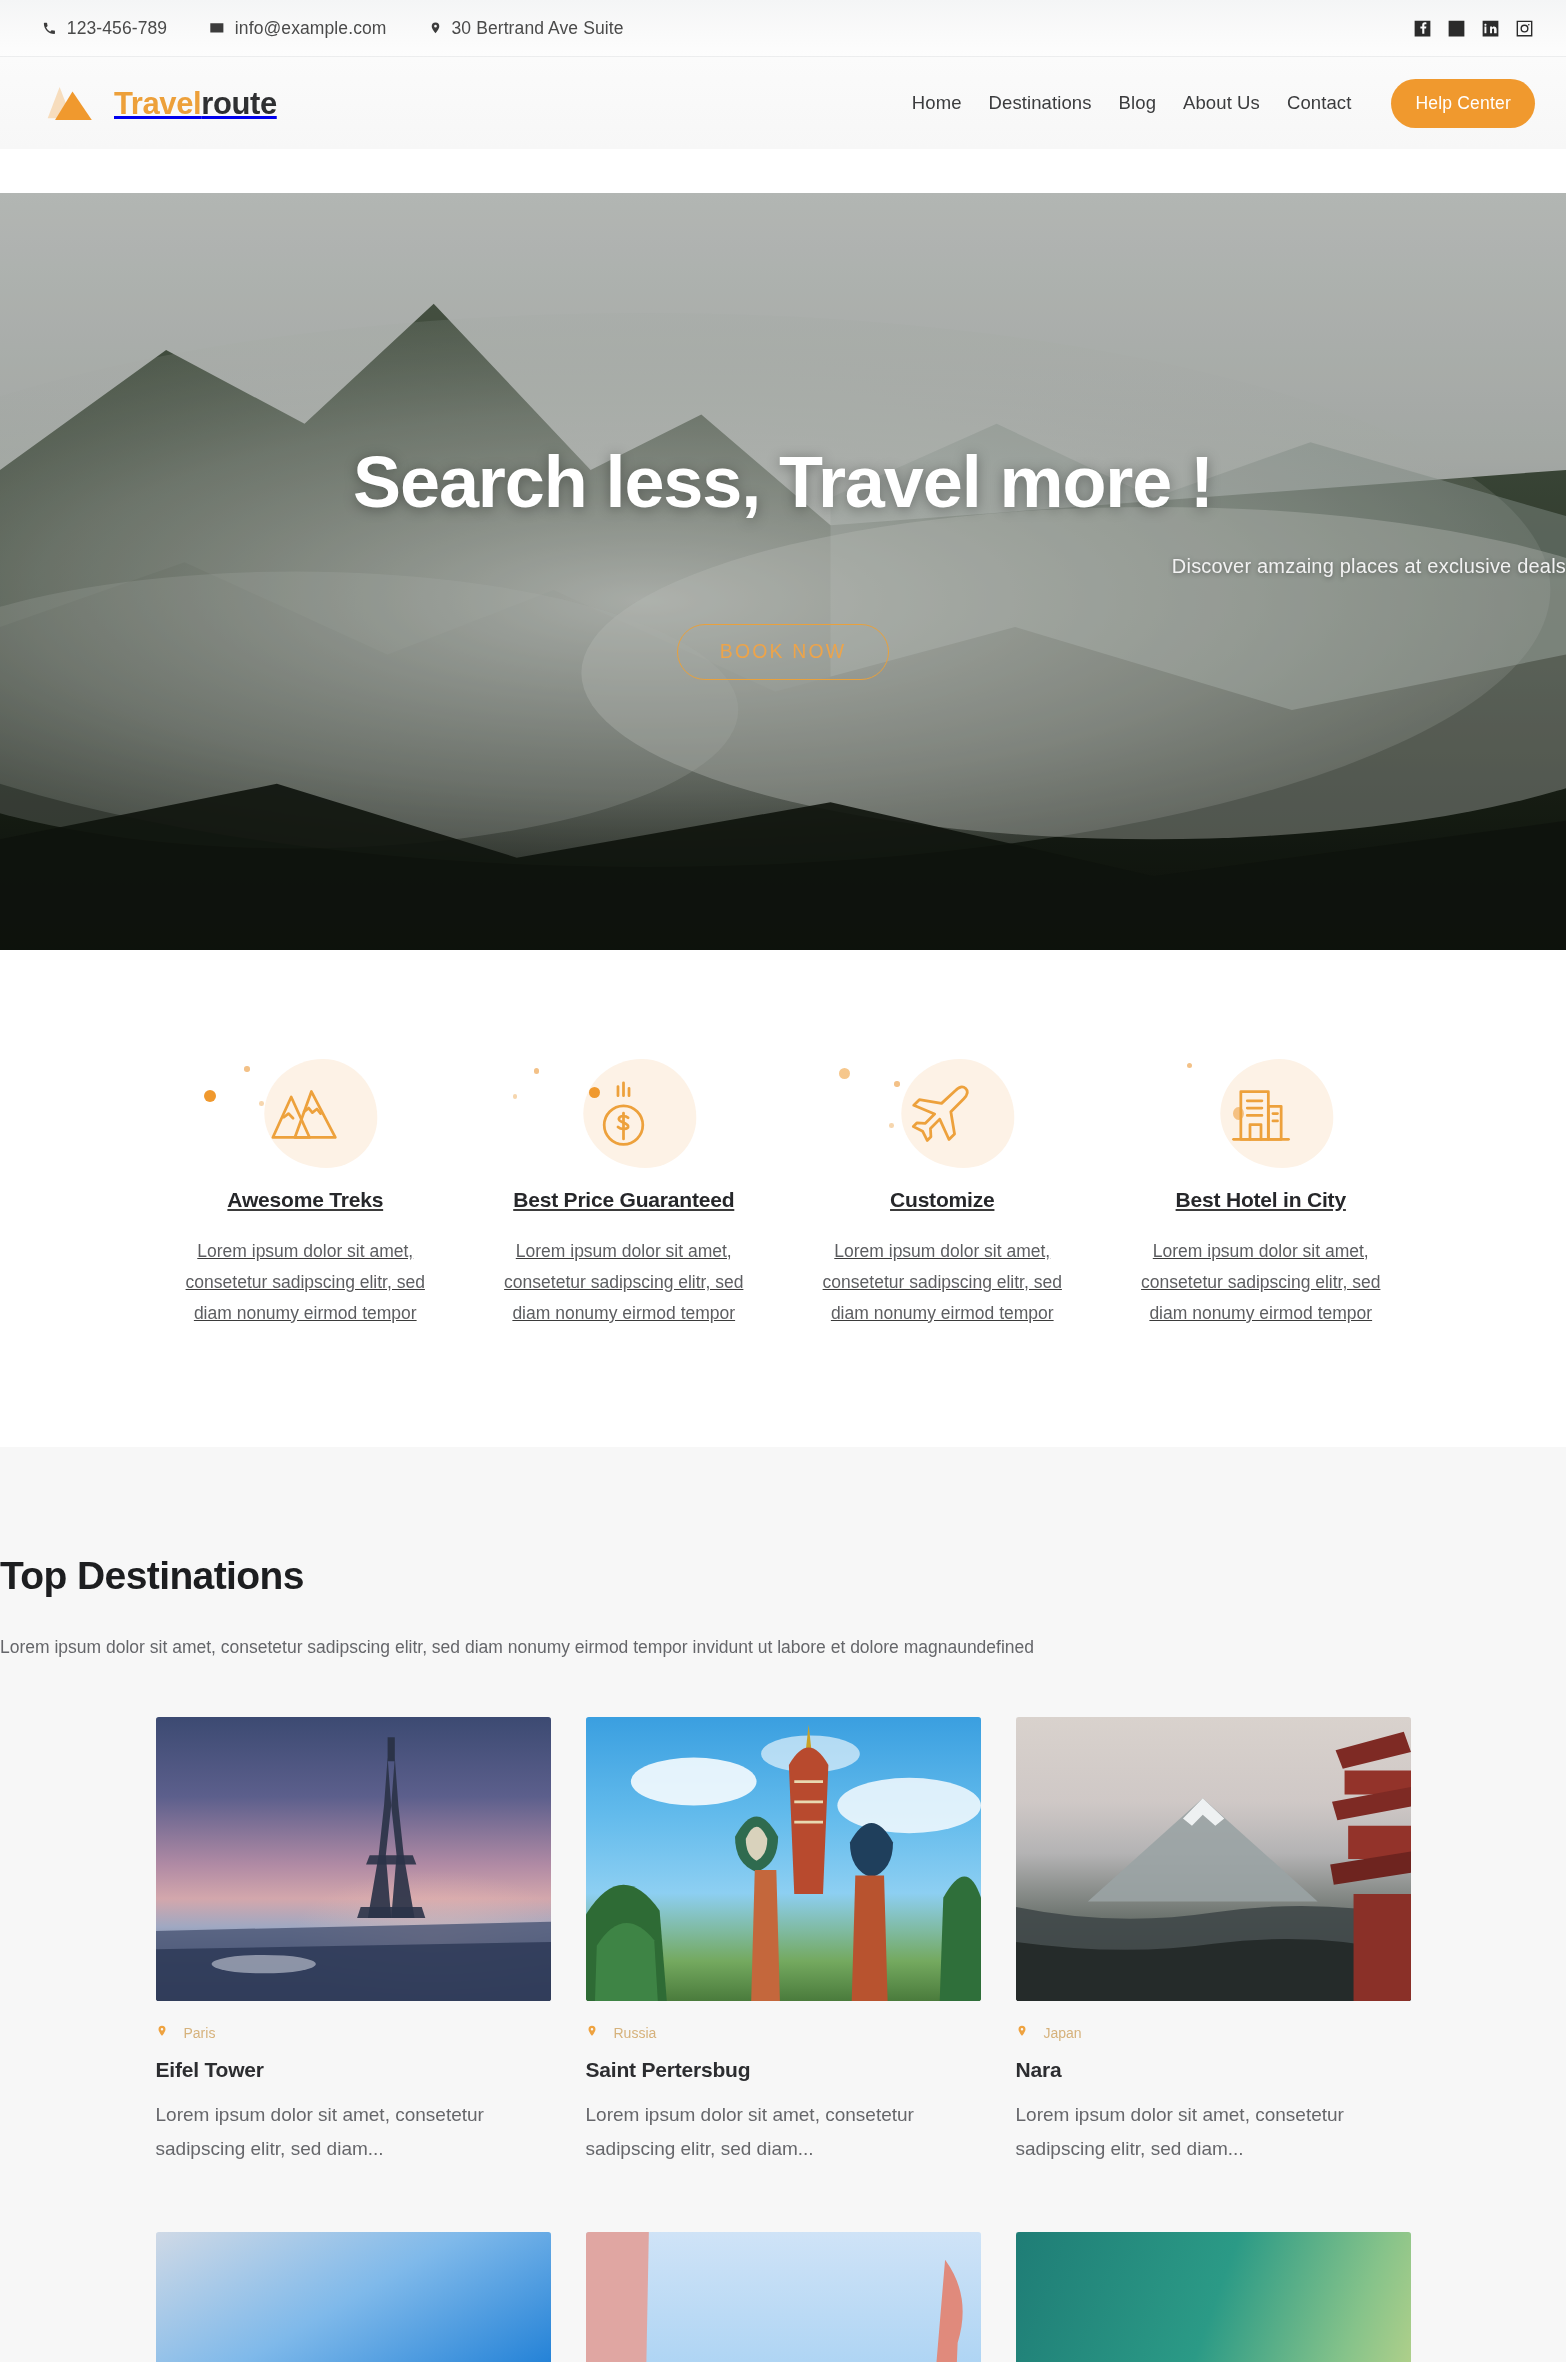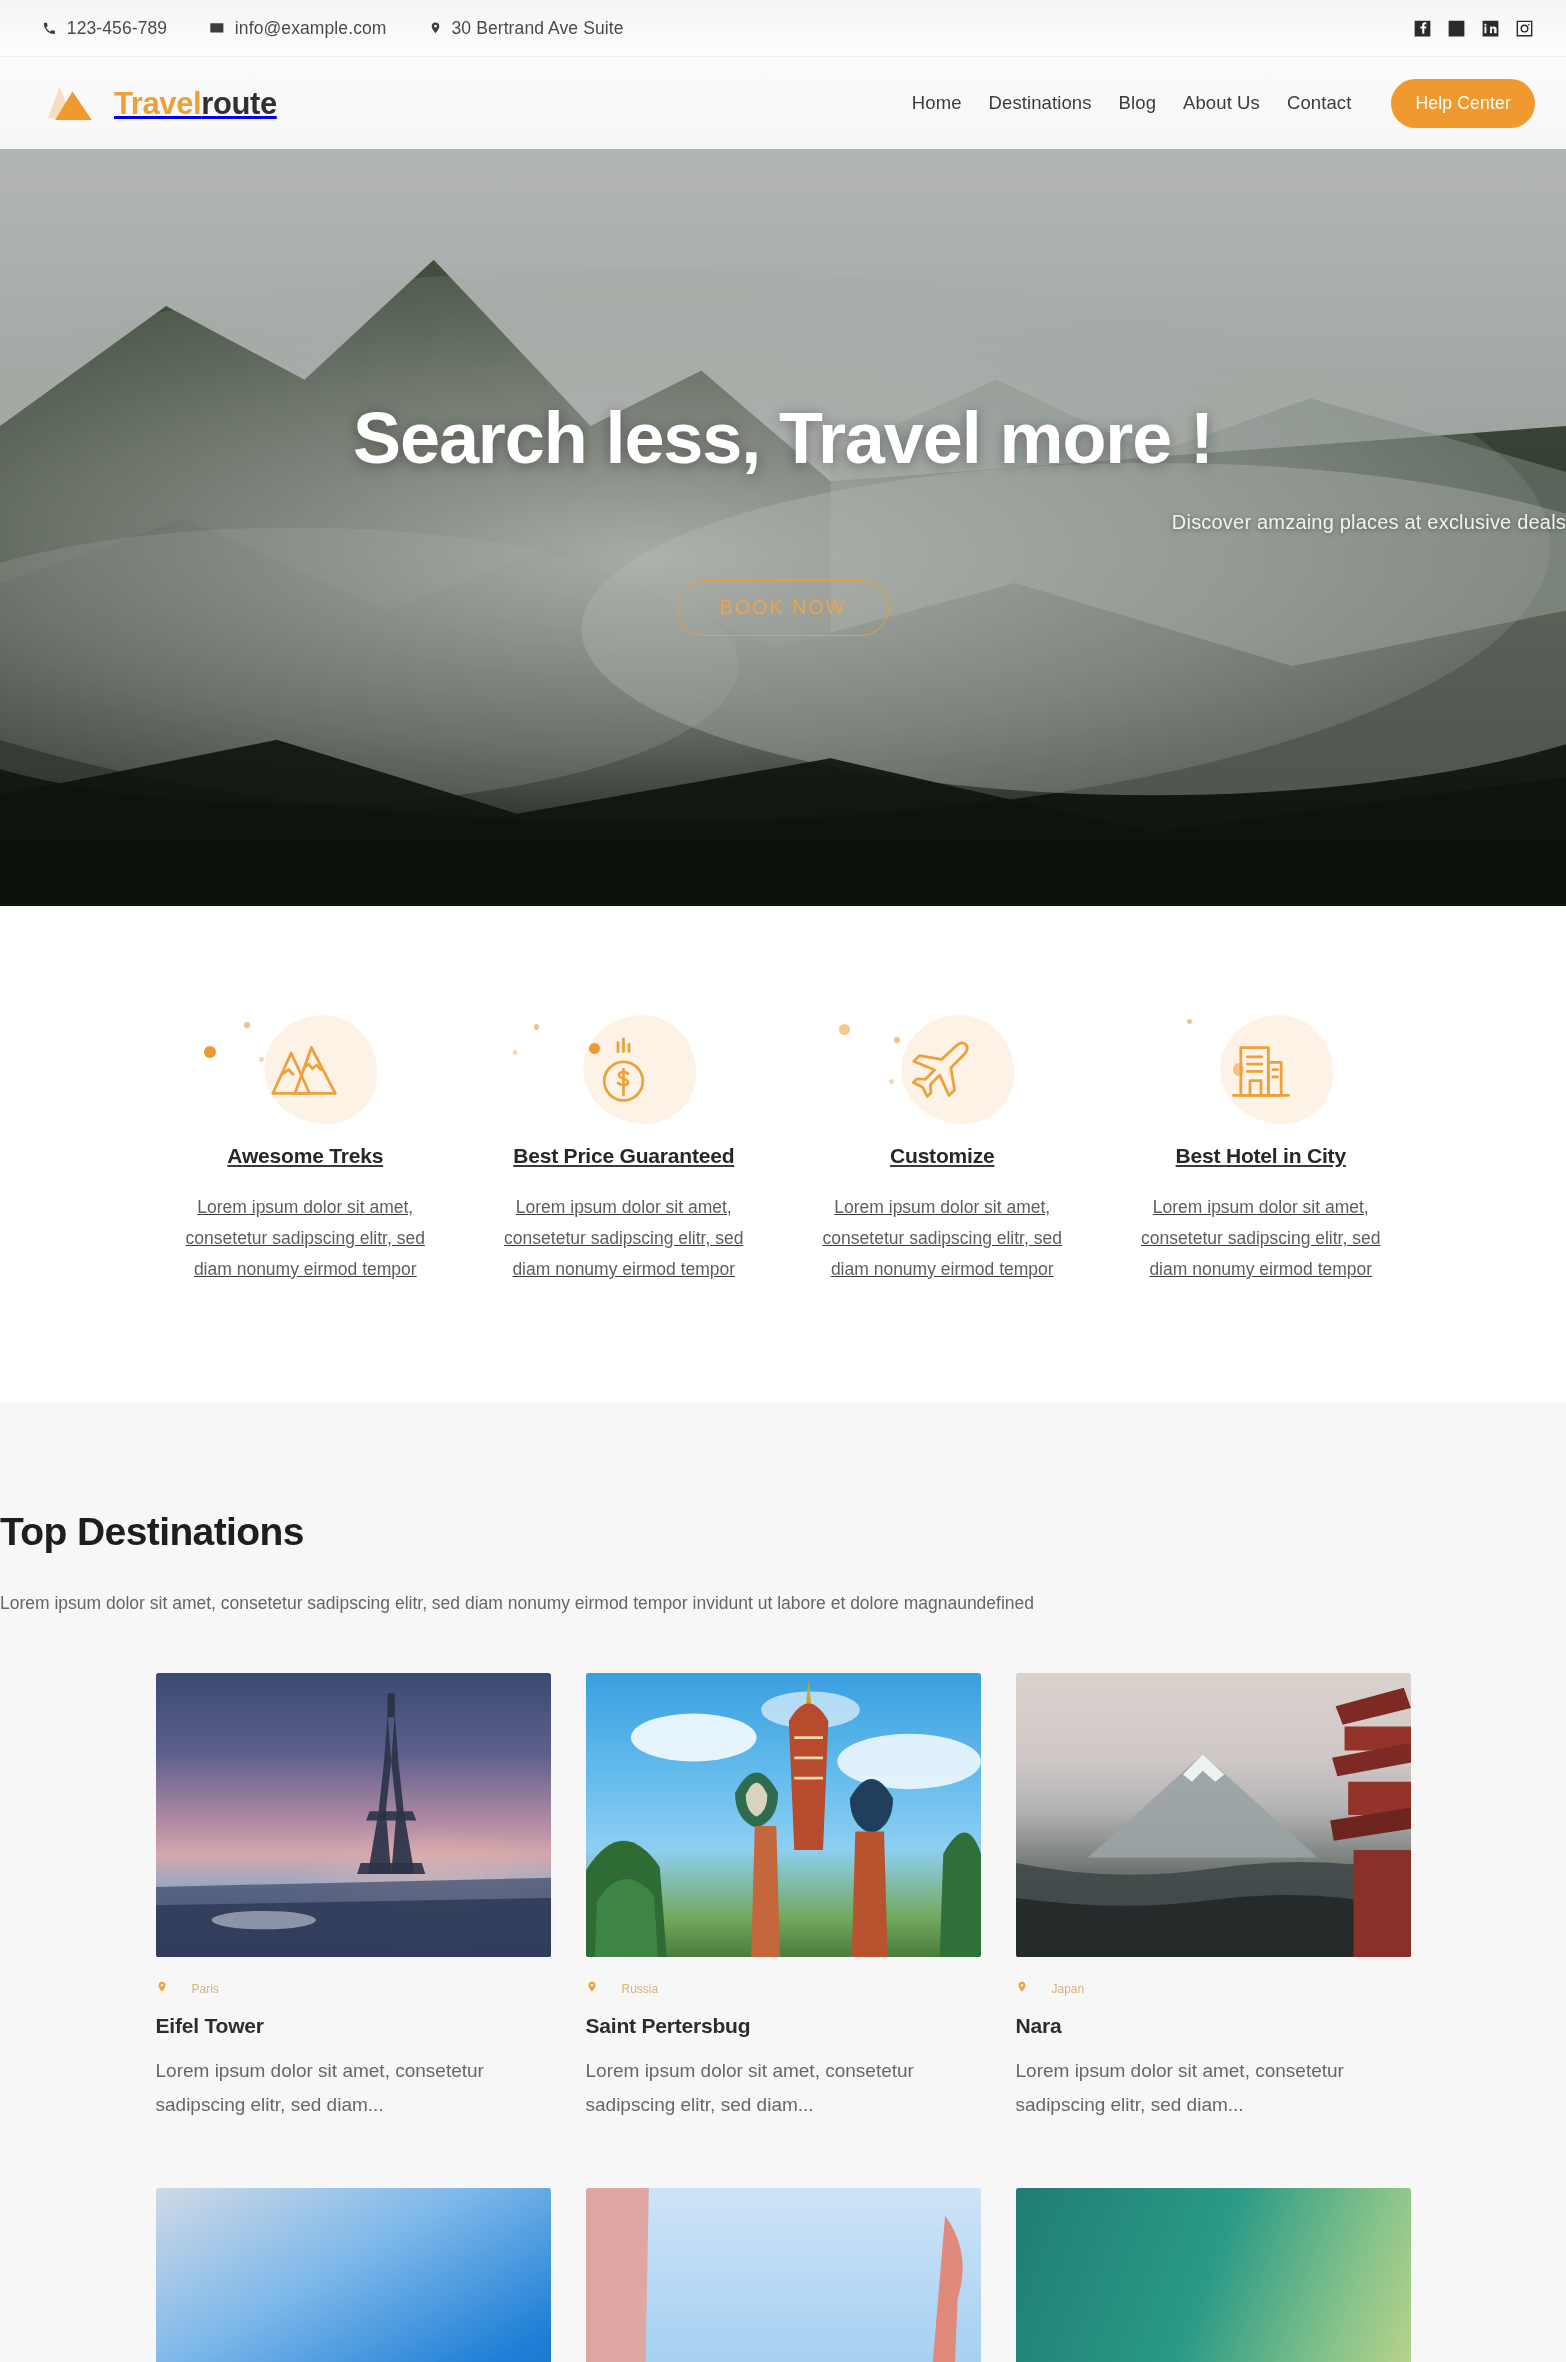--- a/index.html
+++ b/index.html
@@ -48,20 +48,21 @@
     font-size:17.5px; font-family:inherit;
     padding:14px 24px; border-radius:26px; cursor:pointer;
     margin-left:13px; letter-spacing:0.2px;
   }
 
   
   .hero {
     height:757px; position:relative; overflow:hidden;
     display:flex; flex-direction:column; align-items:center; justify-content:flex-start;
     background:#232b28;
+    margin-top:44px;
   }
   .hero-bg { position:absolute; inset:0; }
   .hero-overlay { position:absolute; inset:0; background:rgba(20,26,24,0.18); }
   .hero-inner { position:relative; z-index:3; width:100%; text-align:center; padding-top:251px; }
   .hero-title {
     font-size:72px; font-weight:800; color:#ffffff;
     letter-spacing:-1.1px; line-height:1.08;
     text-shadow:0 1.8px 13px rgba(0,0,0,.35);
   }
   .hero-sub {
@@ -95,21 +96,21 @@
   .dest-head { }
   .dest-title { font-size:39px; font-weight:800; color:#1d1e20; letter-spacing:-0.6px; }
   .dest-sub { margin-top:33px; font-size:17.5px; line-height:1.86; color:#65666a; }
   .cards {
     width:1255px; margin:54px auto 0;
     display:grid; grid-template-columns:repeat(3,1fr); gap:33px 35px;
   }
   .card { background:transparent; }
   .card-img { height:284px; border-radius:2.8px; overflow:hidden; position:relative; }
   .card-img > div { position:absolute; inset:0; }
-  .card-loc { display:flex; align-items:center; gap:24px; margin-top:22px; font-size:12px; color:#d6b27c; }
+  .card-loc { display:flex; align-items:center; gap:16px; margin-top:22px; font-size:14px; color:#d6b27c; }
   .card-loc svg { fill:#efa340; }
   .card-title { margin-top:15.7px; font-size:21px; font-weight:700; color:#2c2d30; letter-spacing:-0.2px; }
   .card-desc { margin-top:16.6px; font-size:19px; line-height:1.78; color:#66676b; }
 
   
   .img-paris { background:
       radial-gradient(ellipse 60% 40% at 70% 78%, rgba(255,200,180,.4), transparent 60%),
       linear-gradient(180deg,#3c4a72 0%,#5c5f8c 28%,#b08aa4 52%,#d3a7ac 64%,#9fa8c2 74%,#5e6f90 88%,#2e3c55 100%); }
   .img-russia { background:
       linear-gradient(180deg,#3a9fe0 0%,#63bbec 35%,#8dcff2 62%,#74a95f 86%,#4a7b3c 100%); }

